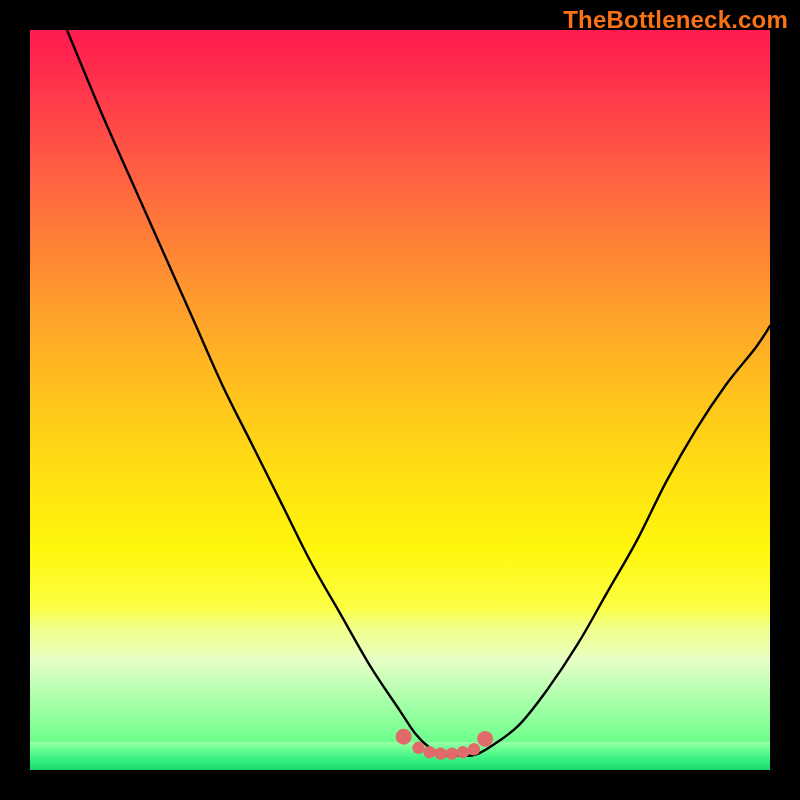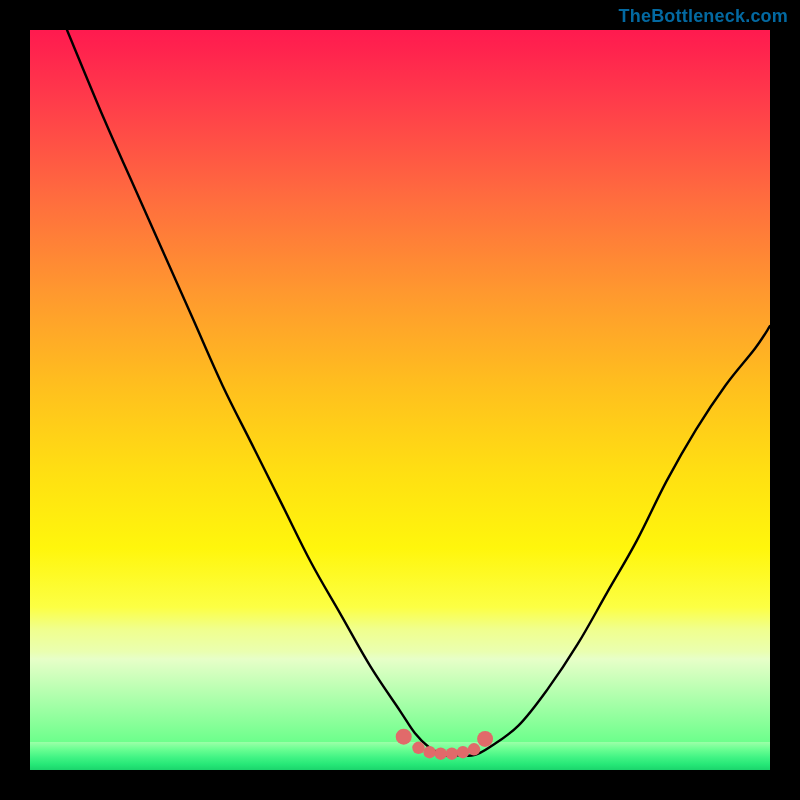--- a/index.html
+++ b/index.html
@@ -52,22 +52,22 @@
       #6cff93 25%,
       #41f384 55%,
       #26e877 80%,
       #1bd46c 100%
     );
   }
   .attribution {
     position: absolute;
     top: 6px;
     right: 12px;
-    color: #0369a1;
-    font-size: 18px;
+    color: #f97316;
+    font-size: 24px;
     font-weight: 600;
     letter-spacing: 0.2px;
     margin-left: 44px;
   }
   svg.curve {
     position: absolute;
     left: 0;
     top: 0;
     width: 740px;
     height: 740px;

